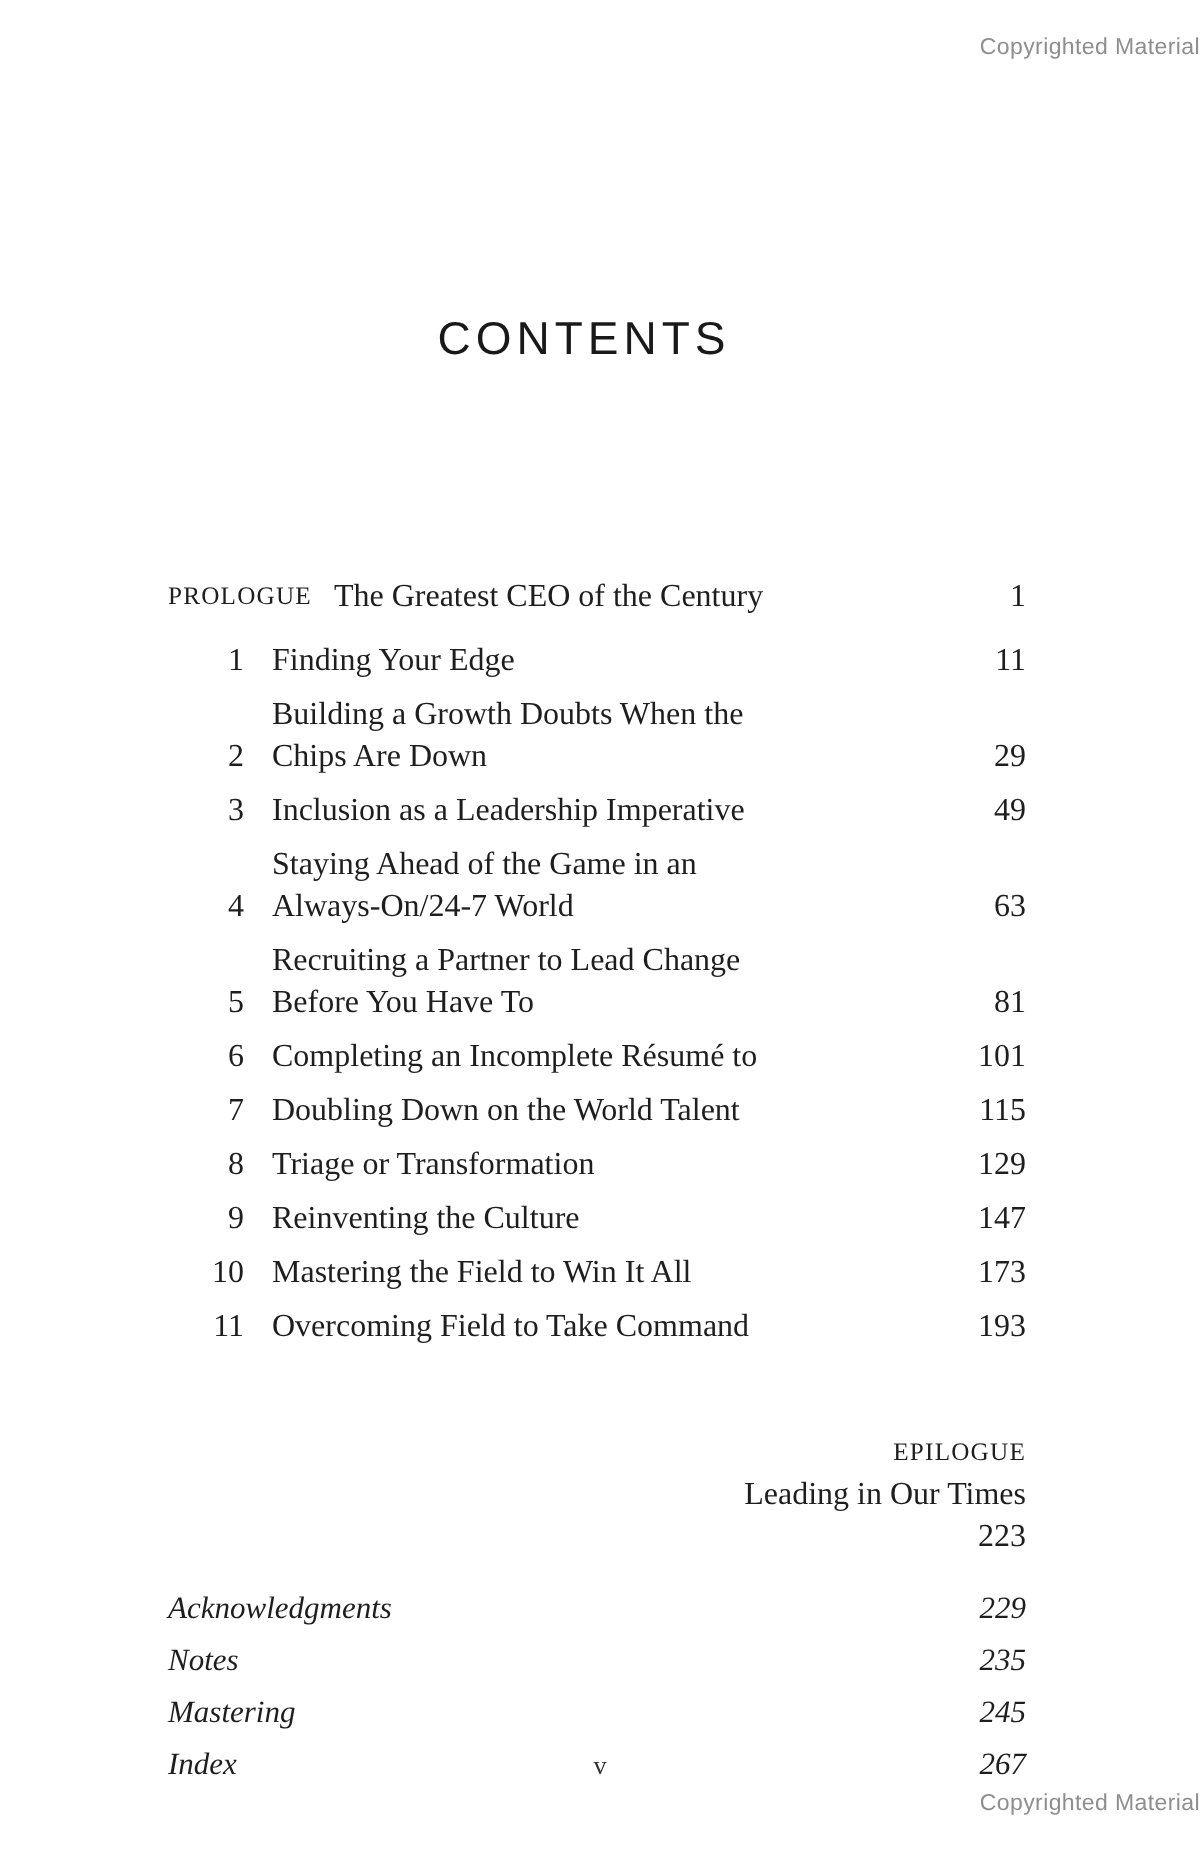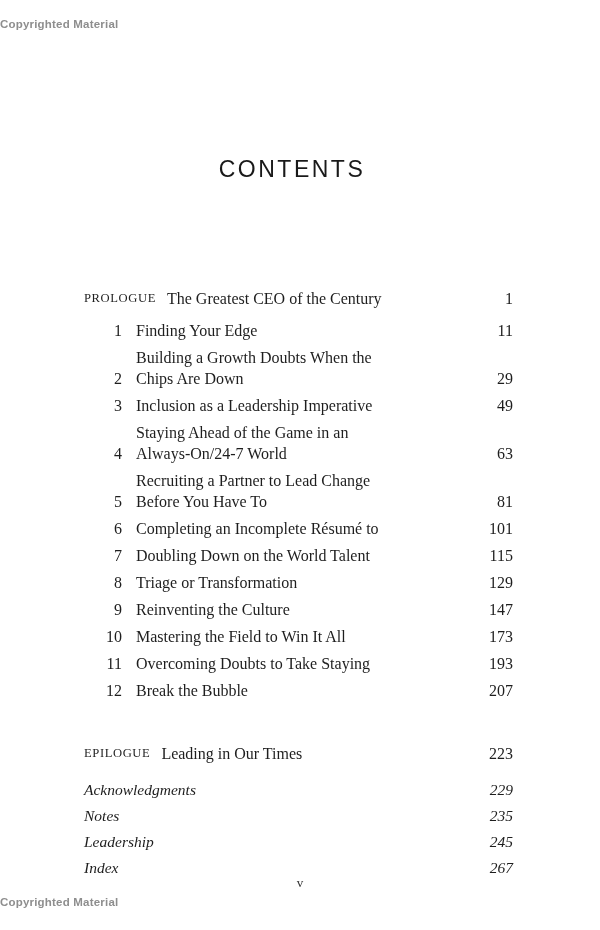--- a/index.html
+++ b/index.html
@@ -6,24 +6,24 @@
   body {
     width: 600px; height: 930px;
     background: #ffffff;
     position: relative;
     overflow: hidden;
     font-family: "Liberation Serif", serif;
     color: #1e1e1e;
   }
   .copyright {
     position: absolute; left: 0; right: 0;
-    text-align: left;
+    text-align: right;
     font-family: "Liberation Sans", sans-serif;
     font-size: 11.5px;
-    font-weight: bold;
+    font-weight: normal;
     color: #8e8e8e;
     letter-spacing: 0.2px;
   }
   .copyright.top { top: 18px; }
   .copyright.bottom { top: 896px; }
 
   .contents-title {
     position: absolute; top: 156px; left: 0; right: 16px;
     margin: 0;
     text-align: center;
@@ -36,21 +36,21 @@
 
   .toc {
     position: absolute;
     left: 84px; top: 257px;
     width: 429px;
     font-size: 16px;
     line-height: 21px;
   }
   .row { display: flex; align-items: flex-end; margin-bottom: 6px; }
   .row.front { margin-bottom: 11px; }
-  .row.epilogue { margin-top: 11px; margin-bottom: 15px; }
+  .row.epilogue { margin-top: 11px; margin-bottom: 15px; flex-direction: column; }
 
   .sc-label {
     font-size: 12.6px;
     letter-spacing: 0.6px;
     line-height: 21px;
     flex-shrink: 0;
     margin-top: 31px;
   }
   .front-title { margin-left: 11px; }
   .front .page-num { margin-left: auto; }
@@ -175,53 +175,46 @@
     <span class="chap-num">10</span>
     <span class="chap-title">
           <div>Mastering the Field to Win It All</div>
         </span>
     <span class="page-num">173</span>
   </div>
 
   <div class="row chapter">
     <span class="chap-num">11</span>
     <span class="chap-title">
-          <div>Overcoming Doubts to Take Staying</div>
+          <div>Overcoming Field to Take Command</div>
         </span>
     <span class="page-num">193</span>
   </div>
 
-  <div class="row chapter">
-    <span class="chap-num">12</span>
-    <span class="chap-title">
-          <div>Break the Bubble</div>
-        </span>
-    <span class="page-num">207</span>
-  </div>
 </div>
 
   <div class="row front epilogue">
     <span class="sc-label">EPILOGUE</span>
     <span class="front-title">Leading in Our Times</span>
     <span class="page-num">223</span>
   </div>
 
   <div id="back-matter-list">
   <div class="back-row">
     <span class="back-title">Acknowledgments</span>
     <span class="page-num">229</span>
   </div>
 
   <div class="back-row">
     <span class="back-title">Notes</span>
     <span class="page-num">235</span>
   </div>
 
   <div class="back-row">
-    <span class="back-title">Leadership</span>
+    <span class="back-title">Mastering</span>
     <span class="page-num">245</span>
   </div>
 
   <div class="back-row">
     <span class="back-title">Index</span>
     <span class="page-num">267</span>
   </div>
 </div>
 
 </div>

